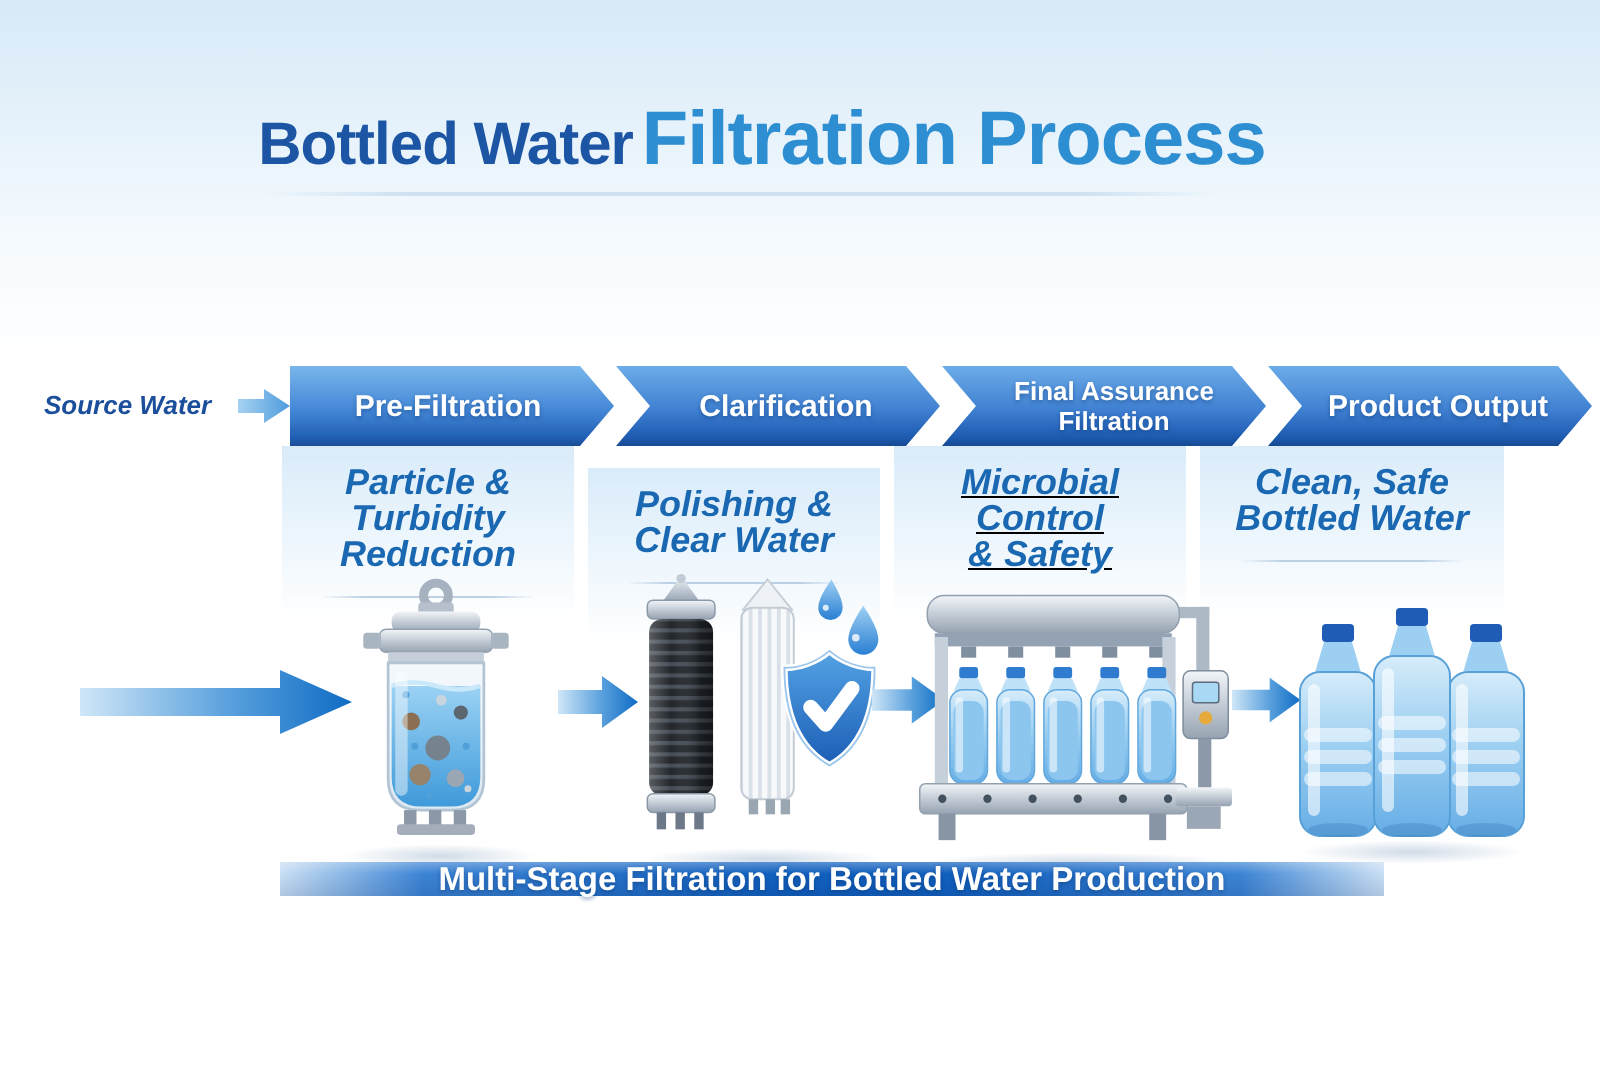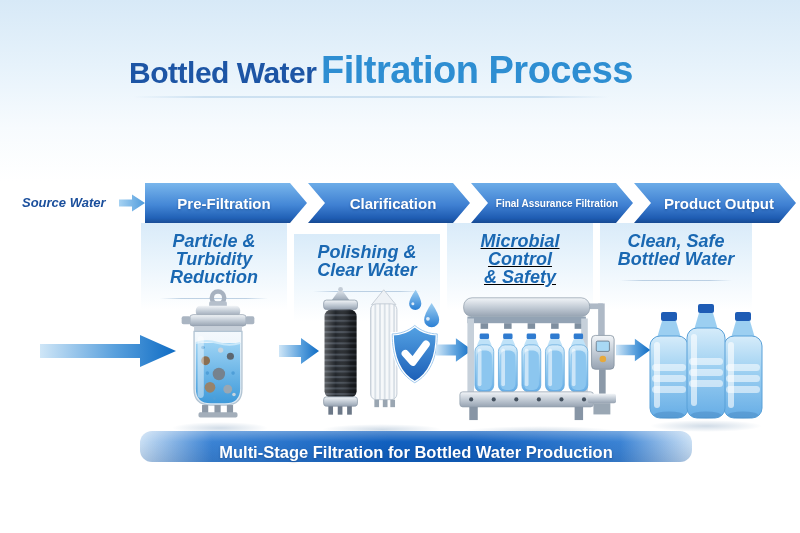--- a/index.html
+++ b/index.html
@@ -26,41 +26,40 @@
     color:#ffffff; font-weight:bold; font-size:15px; text-align:center;
     text-shadow:0 1px 2px rgba(10,50,110,.45);
     padding:0 14px 0 22px; box-sizing:border-box;
   }
   .chevron.first{
     clip-path:polygon(0 0, calc(100% - 17px) 0, 100% 50%, calc(100% - 17px) 100%, 0 100%);
     padding-left:10px;
     background:linear-gradient(180deg,#79b6ec 0%,#4487d6 55%,#2161b6 88%,#1a4d96 100%);
   }
   .chevron + .chevron{margin-left:-11px;}
-  .chevron.two-line{font-size:10px; line-height:15px; padding:0 10px 0 20px;}
+  .chevron.two-line{font-size:13px; line-height:15px; padding:0 10px 0 20px;}
   
   .panel{position:absolute; top:223px; height:92px; box-sizing:border-box; padding-top:9px;
     background:linear-gradient(180deg,#d9ebf9 0%,#e9f4fc 40%,rgba(255,255,255,0) 95%);}
   .panel .sub{display:block; text-align:center; font-style:italic; font-weight:600;
     font-size:18px; line-height:18px; color:#1a68b2;}
   .panel .panel-divider{margin:12px auto 0; width:74%; height:1px;
     background:linear-gradient(90deg,rgba(150,180,210,0) 0%,rgba(150,180,210,.6) 20%,rgba(150,180,210,.6) 80%,rgba(150,180,210,0) 100%);}
   
   .illu{position:absolute;}
   .shadow{position:absolute; border-radius:50%;
     background:radial-gradient(closest-side, rgba(110,145,180,.32), rgba(110,145,180,0));}
   
-  .banner{position:absolute; left:140px; top:431px; width:552px; height:31px;
-    display:flex; align-items:flex-end; justify-content:center;
+  .banner{position:absolute; left:140px; top:431px; width:552px; height:17px;
+    display:flex; align-items:flex-start; justify-content:center;
     background:
       linear-gradient(180deg,rgba(255,255,255,.30) 0%,rgba(255,255,255,0) 35%,rgba(0,30,80,.12) 100%),
       linear-gradient(90deg,#c9dff4 0%,#3b83d4 13%,#1160bf 45%,#1160bf 60%,#3b83d4 87%,#c9dff4 100%);
     color:#ffffff; font-weight:bold; font-size:16.5px;
     text-shadow:0 1px 2px rgba(10,50,110,.45);
-    border-radius:12px;
   }
 </style>
 </head>
 <body>
 
 <div id="canvas">
 
   <div class="title-wrap">
     <span class="title-primary">Bottled Water</span>
     <span class="title-accent">Filtration Process</span>

